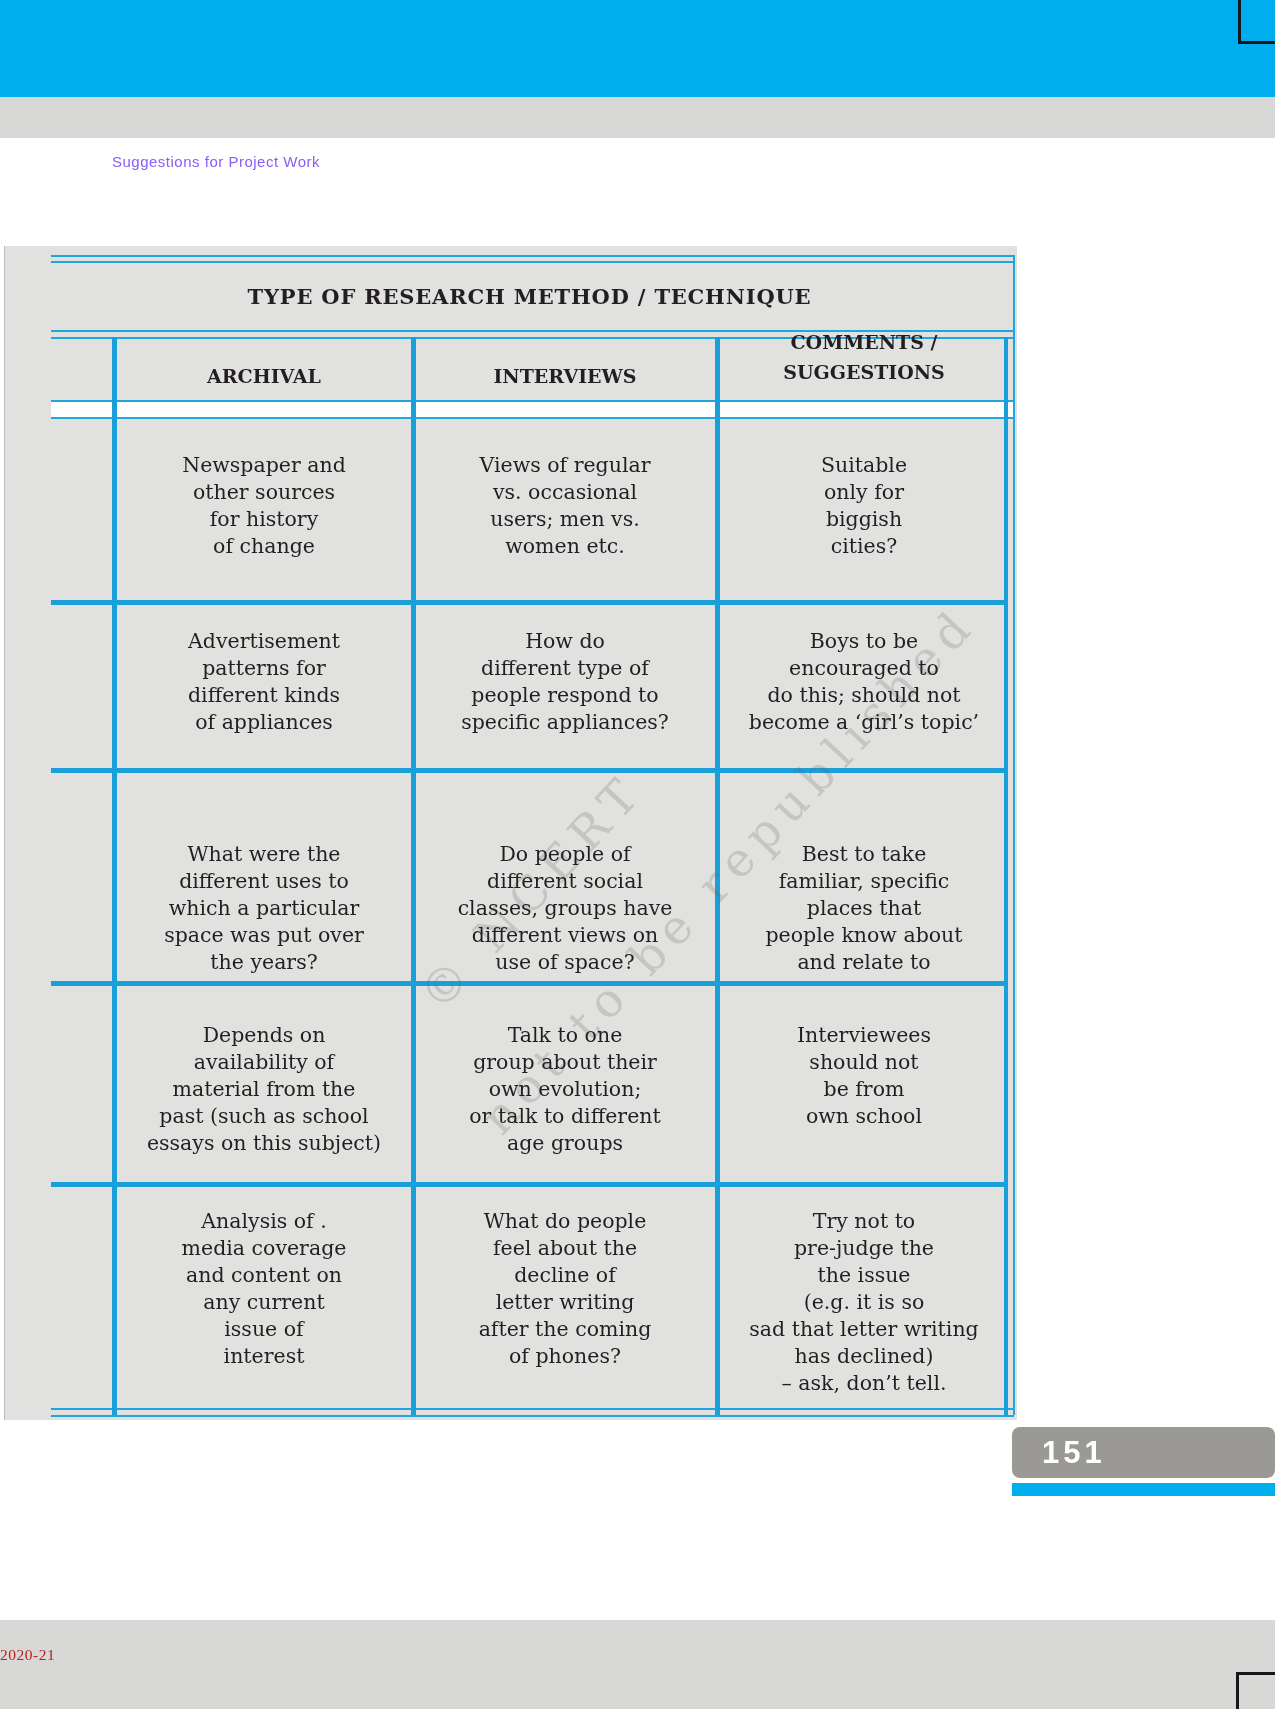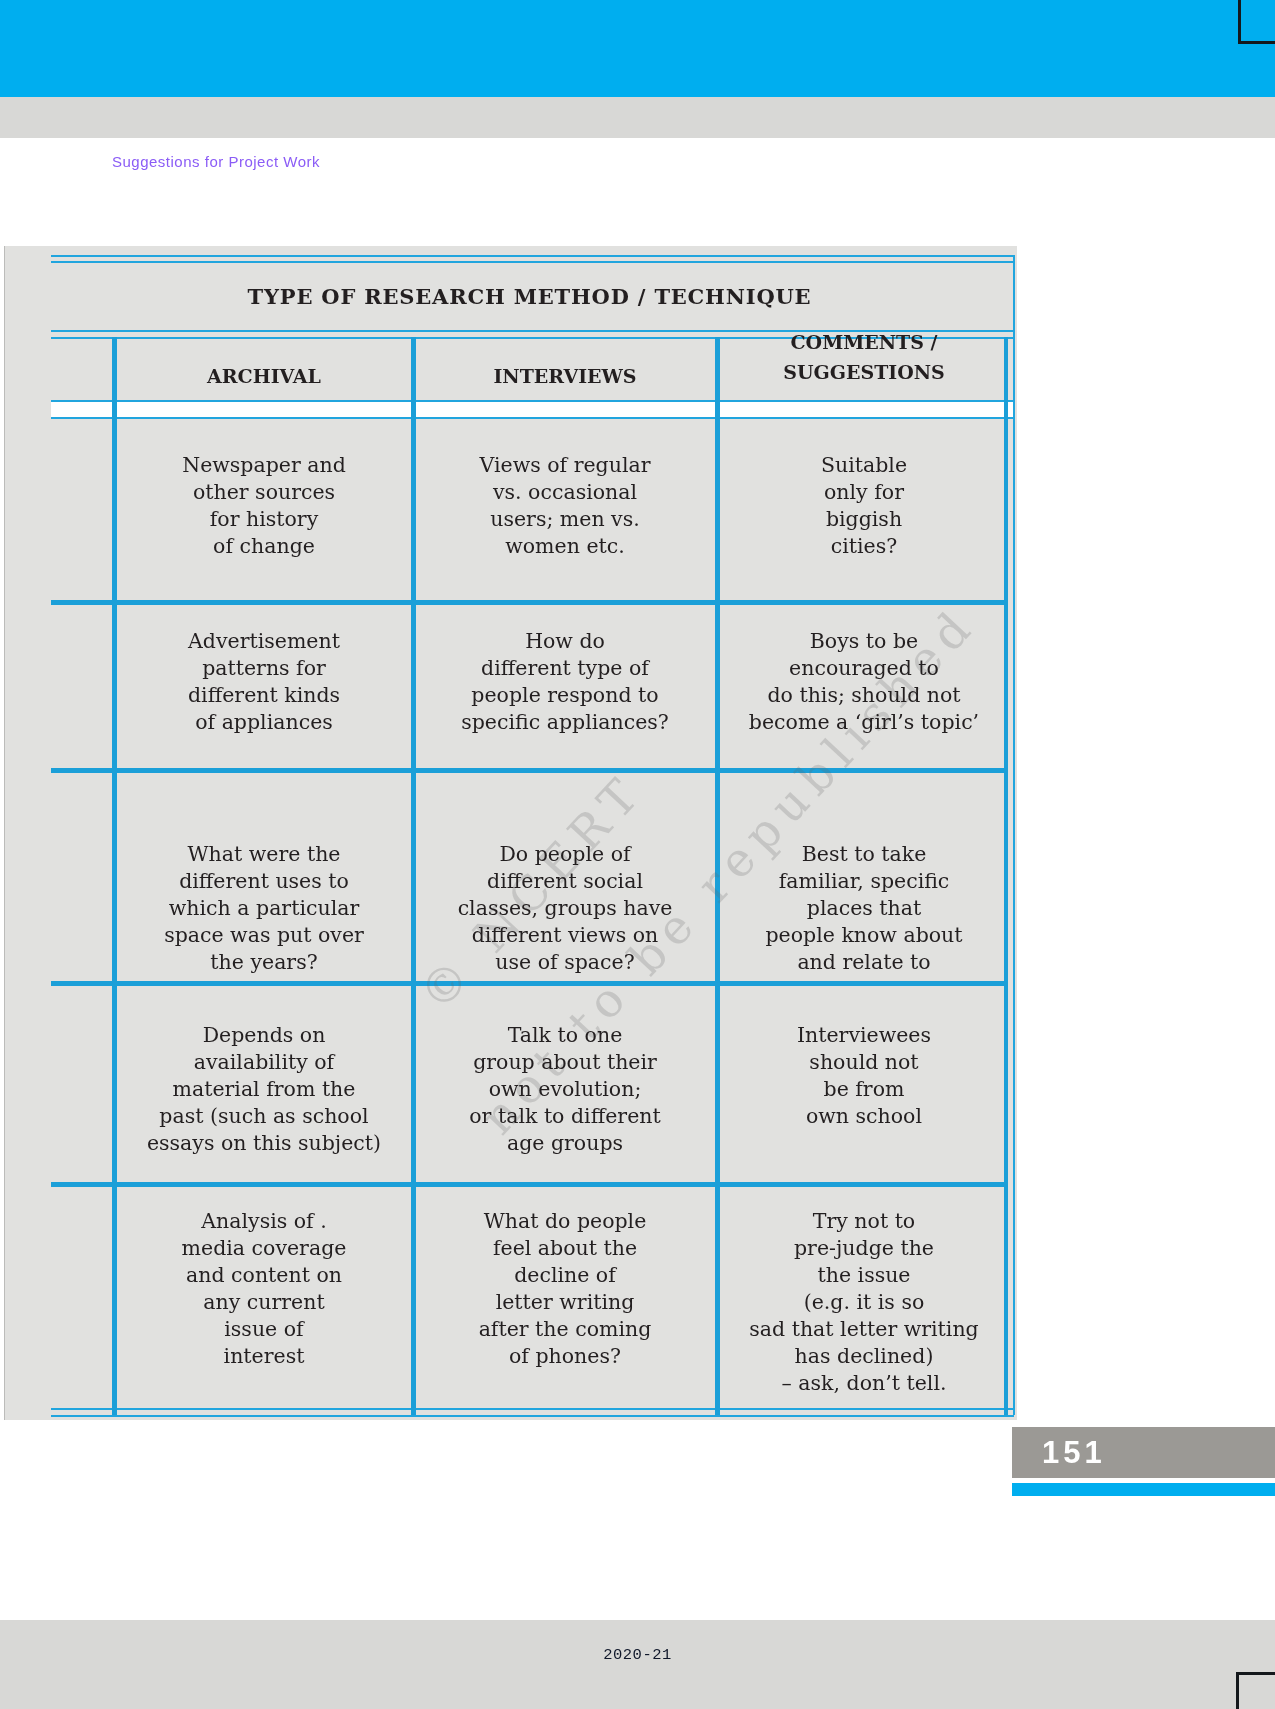--- a/index.html
+++ b/index.html
@@ -74,29 +74,29 @@
     pointer-events:none;
   }
   .watermark .wm1{margin-right:180px;}
   .watermark .wm2{margin-left:120px;}
   
   .page-badge{
     left:1012px;top:1427px;width:263px;height:51px;background:#9b9995;
     display:flex;align-items:center;
     font-family:"Liberation Sans", sans-serif;
     color:#ffffff;font-size:31px;font-weight:bold;letter-spacing:4px;
-    padding-left:30px;box-sizing:border-box;
+    padding-left:30px;box-sizing:border-box;border-radius:8px;
   }
   .cyan-bar{left:1012px;top:1483px;width:263px;height:13px;background:#00aeef;}
   .footer-band{left:0;top:1620px;width:1275px;height:89px;background:#d8d8d6;}
   .footer-year{
     left:0;top:1646px;width:1275px;height:24px;
-    display:flex;justify-content:center;
-    font-family:Liberation Mono, monospace;
-    font-size:15.5px;color:#0f172a;letter-spacing:0.5px;
+    display:flex;justify-content:flex-start;
+    font-family:Liberation Serif, serif;
+    font-size:15.5px;color:#b91c1c;letter-spacing:0.5px;
   }
 </style>
 </head>
 <body>
 
 <div class="page">
 
   <div class="abs top-cyan"></div>
   <div class="abs top-gray"></div>
   <div class="abs corner-box-top"></div>

